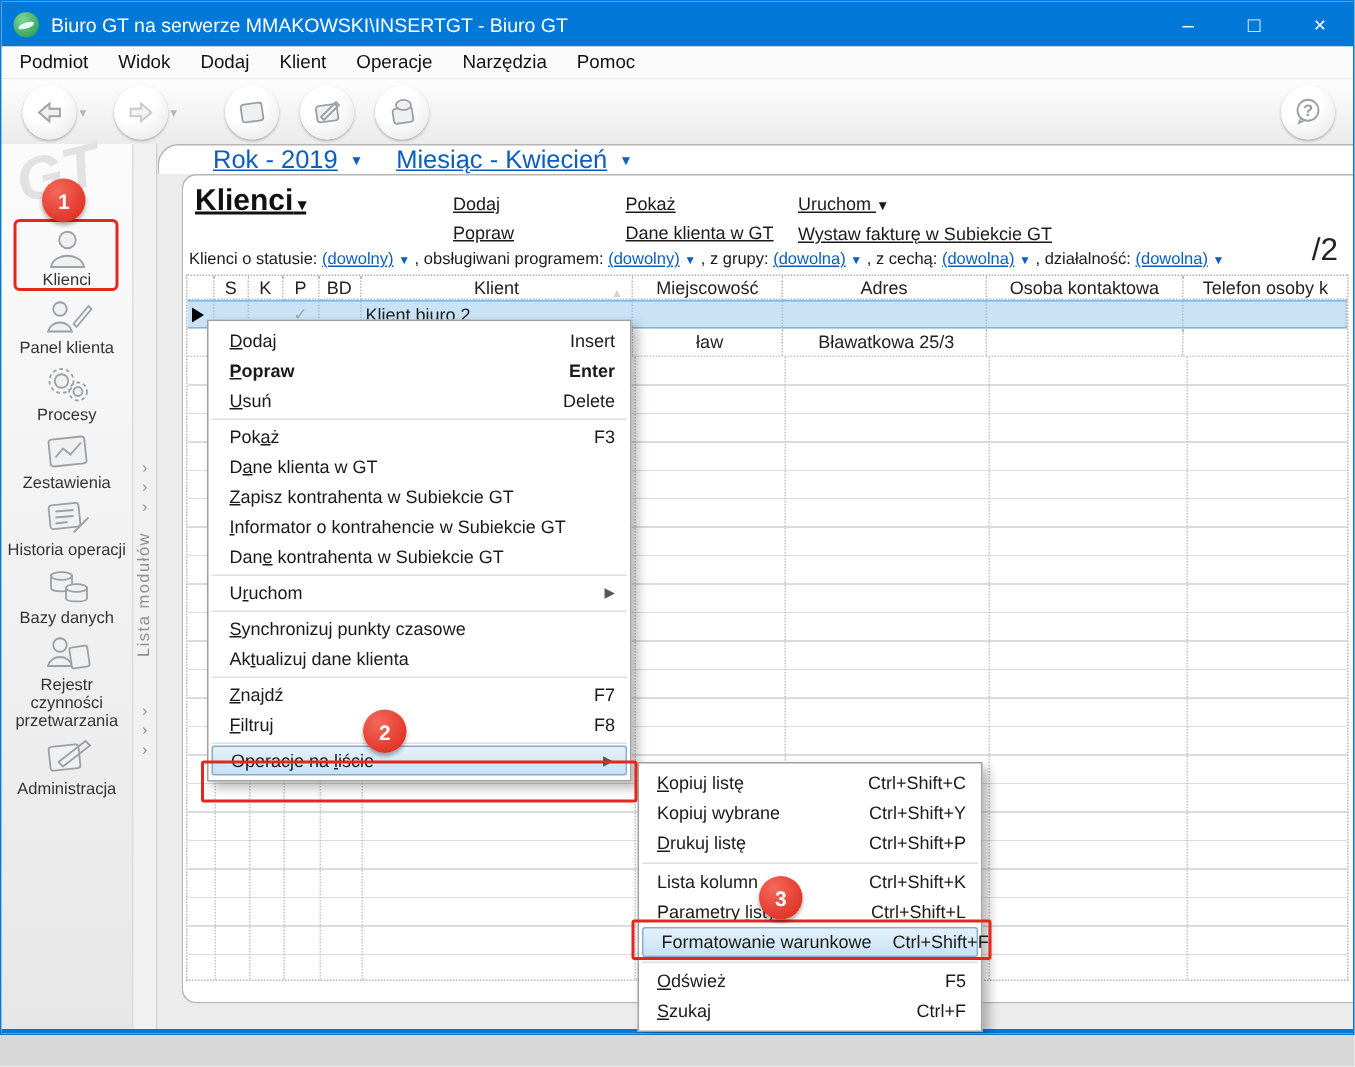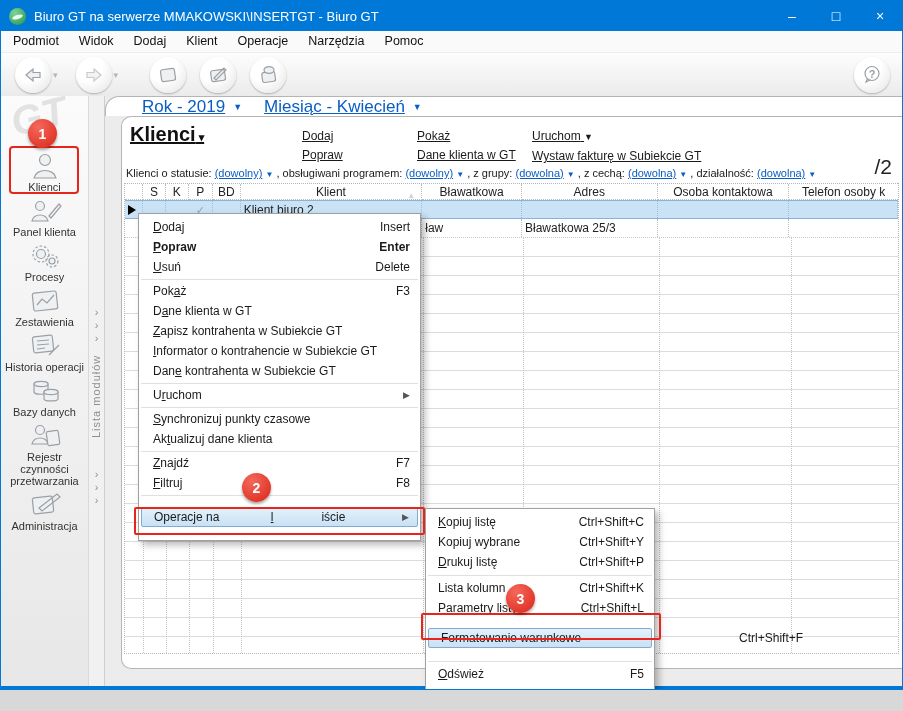--- a/index.html
+++ b/index.html
@@ -79,21 +79,21 @@
   .trow { display:flex; }
   .thead { height:17px; border-top:1px dotted #b5b5b5; }
   .th, .td { border-right:1px dotted #bdbdbd; font-size:12px; color:#222; overflow:hidden; white-space:nowrap; }
   .th { text-align:center; line-height:16px; border-bottom:1px dotted #bdbdbd; position:relative; }
   .td { line-height:18px; }
   .c0{width:18px}.c1{width:23px}.c2{width:23px}.c3{width:24px}.c4{width:28px}.c5{width:182px}
   .c6{width:100px}.c7{width:136px}.c8{width:132px}.c9{width:109px}
   .th:last-child,.td:last-child{ border-right:none; }
   .row1 { height:19px; background:#c9e2f5; border-top:1px solid #8ab2d4; border-bottom:1px solid #8ab2d4; }
   .row1 .td { border-right:1px dotted #9fc0da; }
-  .row2 { height:19px; border-bottom:1px dotted #c9c9c9; }
+  .row2 { height:19px; border-bottom:1px dotted #c9c9c9;text-align:center; }
   .marker { width:0; height:0; border-top:5px solid transparent; border-bottom:5px solid transparent;
             border-left:8px solid #000; margin:4px 0 0 3px; }
   .bb { color:#168a16; font-size:9px; font-weight:normal; text-align:center; line-height:17px;margin-top:16px; }
   .chk { color:#9aa4ab; text-align:center; font-size:11px; }
   .cell-l { padding-left:3px; }
   .sorticon { position:absolute; right:6px; top:4px; font-size:8px; color:#cdd3d8; }
   .grid { position:absolute; left:0; right:0; top:55px; bottom:0;
           background:repeating-linear-gradient(180deg, transparent 0 18px, #dcdcdc 18px 19px); }
   .vl { position:absolute; top:0; bottom:0; width:0; border-left:1px dotted #c4c4c4; }
 
@@ -107,21 +107,21 @@
   .menu-sub .cmi { padding-left:12px; }
   .t { white-space:pre; }
   .key { text-decoration:underline; }
   .sc { margin-left:auto; padding-left:14px; white-space:nowrap; }
   .marr { margin-left:auto; font-size:9px; color:#555; }
   .b { font-weight:bold; }
   .sep { height:4px; display:flex; align-items:center; padding:0 2px; }
   .menu-sub .sep { height:6px; }
   .sepline { height:1px; background:#e0e0e0; width:100%; }
   .hlrow { background:linear-gradient(180deg,#e4f1fb,#c8e1f5); border:1px solid #84aacf;
-           border-radius:2px; margin:10px 2px; padding:0 8px 0 12px; height:20px;gap:48px; }
+           border-radius:2px; margin:0 2px; padding:0 8px 0 12px; height:20px; }
 
   
   .ann-rect { position:absolute; border:2px solid #e6261d; border-radius:4px; z-index:40; }
   .badge { position:absolute; width:29px; height:29px; border-radius:50%;
            background:radial-gradient(circle at 35% 28%, #f4685c, #da2517);
            box-shadow:0 2px 3px rgba(0,0,0,.35); color:#fff; font-size:14px; font-weight:bold;
            display:flex; align-items:center; justify-content:center; z-index:50; }
 
   
   .statusbar { position:absolute; left:0; right:0; bottom:3px; height:23px; background:#f1f1f1;
@@ -322,21 +322,21 @@
       <div class="pagecount">/2</div>
 
       <div class="table">
         <div class="trow thead">
           <div class="th c0"></div>
           <div class="th c1">S</div>
           <div class="th c2">K</div>
           <div class="th c3">P</div>
           <div class="th c4">BD</div>
           <div class="th c5"><span>Klient</span><span class="sorticon">▲</span></div>
-          <div class="th c6">Bławatkowa</div>
+          <div class="th c6">Miejscowość</div>
           <div class="th c7">Adres</div>
           <div class="th c8">Osoba kontaktowa</div>
           <div class="th c9">Telefon osoby k</div>
         </div>
         <div class="trow row1">
           <div class="td c0">
               <div class="marker"></div>
             </div>
           <div class="td c1"></div>
           <div class="td c2 bb">B+B</div>

